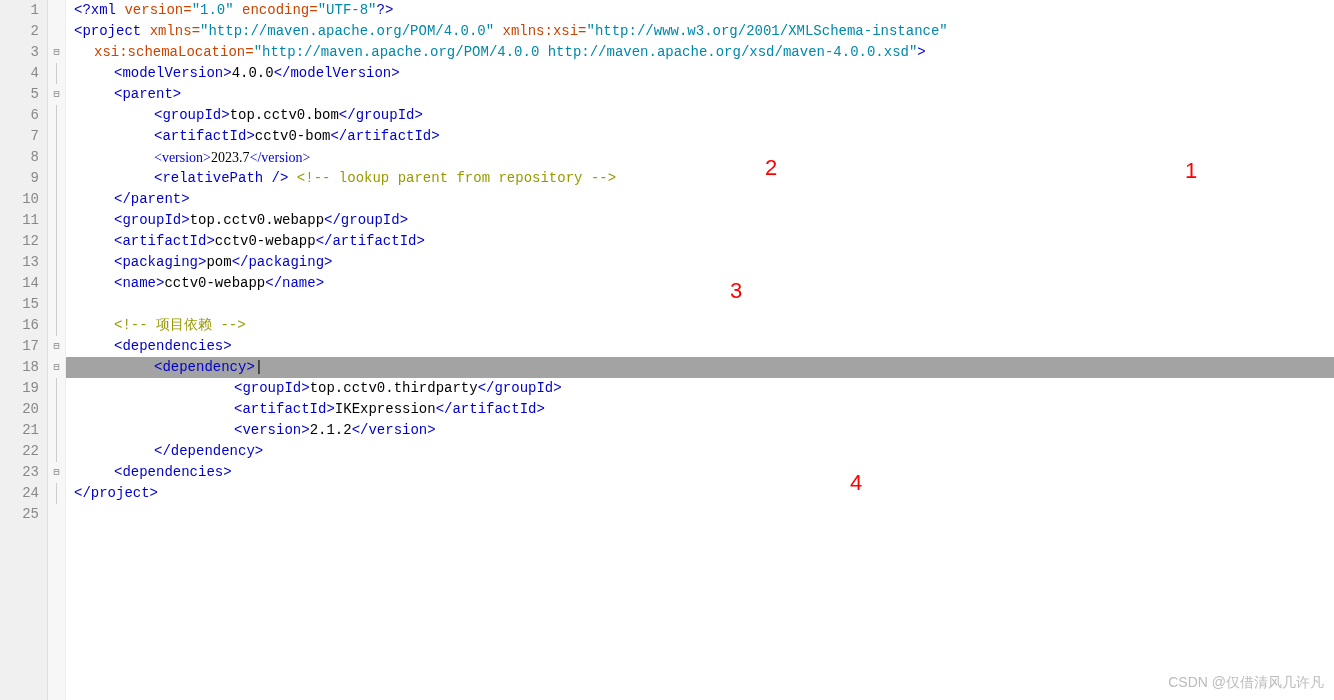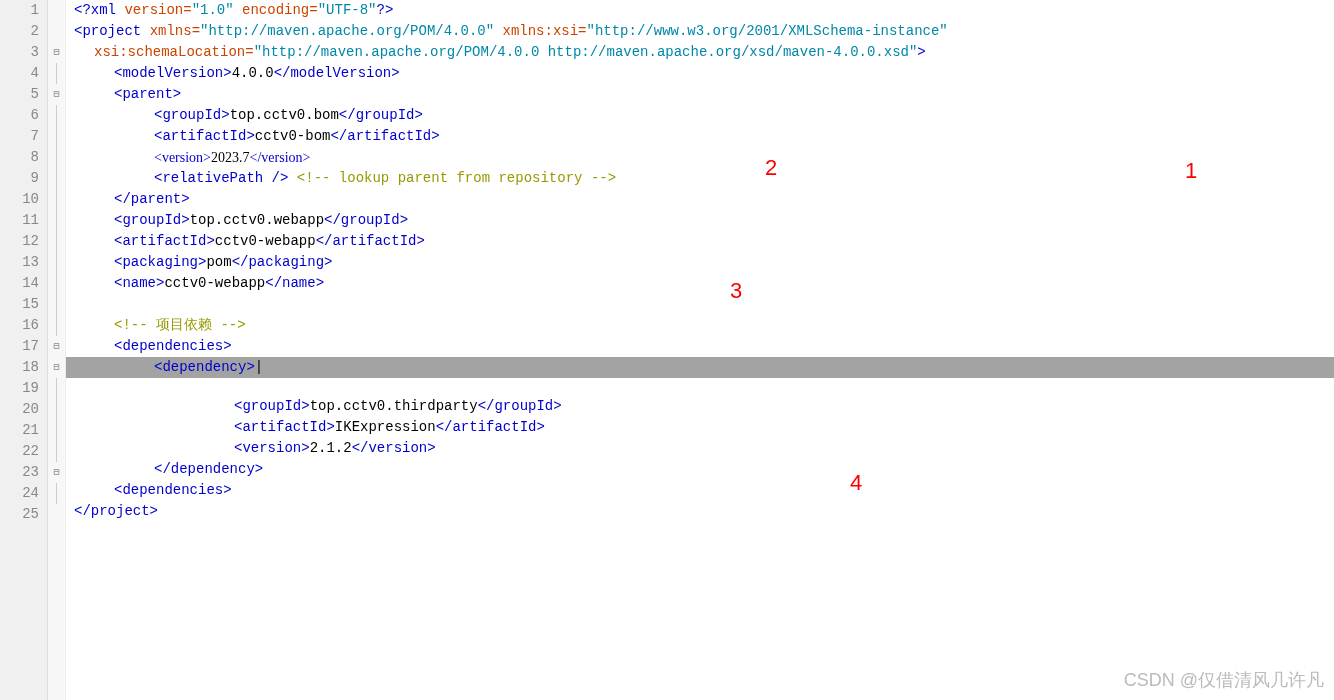--- a/index.html
+++ b/index.html
@@ -75,21 +75,21 @@
   font-size: 22px;
   font-family: Arial, sans-serif;
   font-weight: normal;
 }
 .watermark {
   position: absolute;
   right: 10px;
   bottom: 8px;
   color: #bbb;
   font-family: Arial, sans-serif;
-  font-size: 18px;
+  font-size: 14px;
 }
 </style>
 </head>
 <body>
 
 <div class="editor">
   <div class="gutter" id="gutter">
       <div class="line">1</div>
       <div class="line">2</div>
       <div class="line">3</div>
@@ -189,21 +189,21 @@
       <div class="line" style="padding-left: 88px;"><span class="tag">&lt;relativePath /&gt; </span><span class="comment">&lt;!-- lookup parent from repository --&gt;</span></div>
       <div class="line" style="padding-left: 48px;"><span class="tag">&lt;/parent&gt;</span></div>
       <div class="line" style="padding-left: 48px;"><span class="tag">&lt;groupId&gt;</span><span class="text">top.cctv0.webapp</span><span class="tag">&lt;/groupId&gt;</span></div>
       <div class="line" style="padding-left: 48px;"><span class="tag">&lt;artifactId&gt;</span><span class="text">cctv0-webapp</span><span class="tag">&lt;/artifactId&gt;</span></div>
       <div class="line" style="padding-left: 48px;"><span class="tag">&lt;packaging&gt;</span><span class="text">pom</span><span class="tag">&lt;/packaging&gt;</span></div>
       <div class="line" style="padding-left: 48px;"><span class="tag">&lt;name&gt;</span><span class="text">cctv0-webapp</span><span class="tag">&lt;/name&gt;</span></div>
       <div class="line" style="padding-left: 8px;"></div>
       <div class="line" style="padding-left: 48px;"><span class="comment">&lt;!-- 项目依赖 --&gt;</span></div>
       <div class="line" style="padding-left: 48px;"><span class="tag">&lt;dependencies&gt;</span></div>
       <div class="line highlight-line" style="padding-left: 88px;"><span class="tag">&lt;dependency&gt;</span><span style="color: rgb(0, 0, 0);">|</span></div>
-      <div class="line" style="padding-left: 168px; margin-top: 18px;"><span class="tag">&lt;groupId&gt;</span><span class="text">top.cctv0.thirdparty</span><span class="tag">&lt;/groupId&gt;</span></div>
+      <div class="line" style="padding-left: 168px;"><span class="tag">&lt;groupId&gt;</span><span class="text">top.cctv0.thirdparty</span><span class="tag">&lt;/groupId&gt;</span></div>
       <div class="line" style="padding-left: 168px;"><span class="tag">&lt;artifactId&gt;</span><span class="text">IKExpression</span><span class="tag">&lt;/artifactId&gt;</span></div>
       <div class="line" style="padding-left: 168px;"><span class="tag">&lt;version&gt;</span><span class="text">2.1.2</span><span class="tag">&lt;/version&gt;</span></div>
       <div class="line" style="padding-left: 88px;"><span class="tag">&lt;/dependency&gt;</span></div>
       <div class="line" style="padding-left: 48px;"><span class="tag">&lt;dependencies&gt;</span></div>
       <div class="line" style="padding-left: 8px;"><span class="tag">&lt;/project&gt;</span></div>
       <div class="line" style="padding-left: 8px;"></div>
     </div>
 </div>
 
 <div class="watermark">CSDN @仅借清风几许凡</div>

